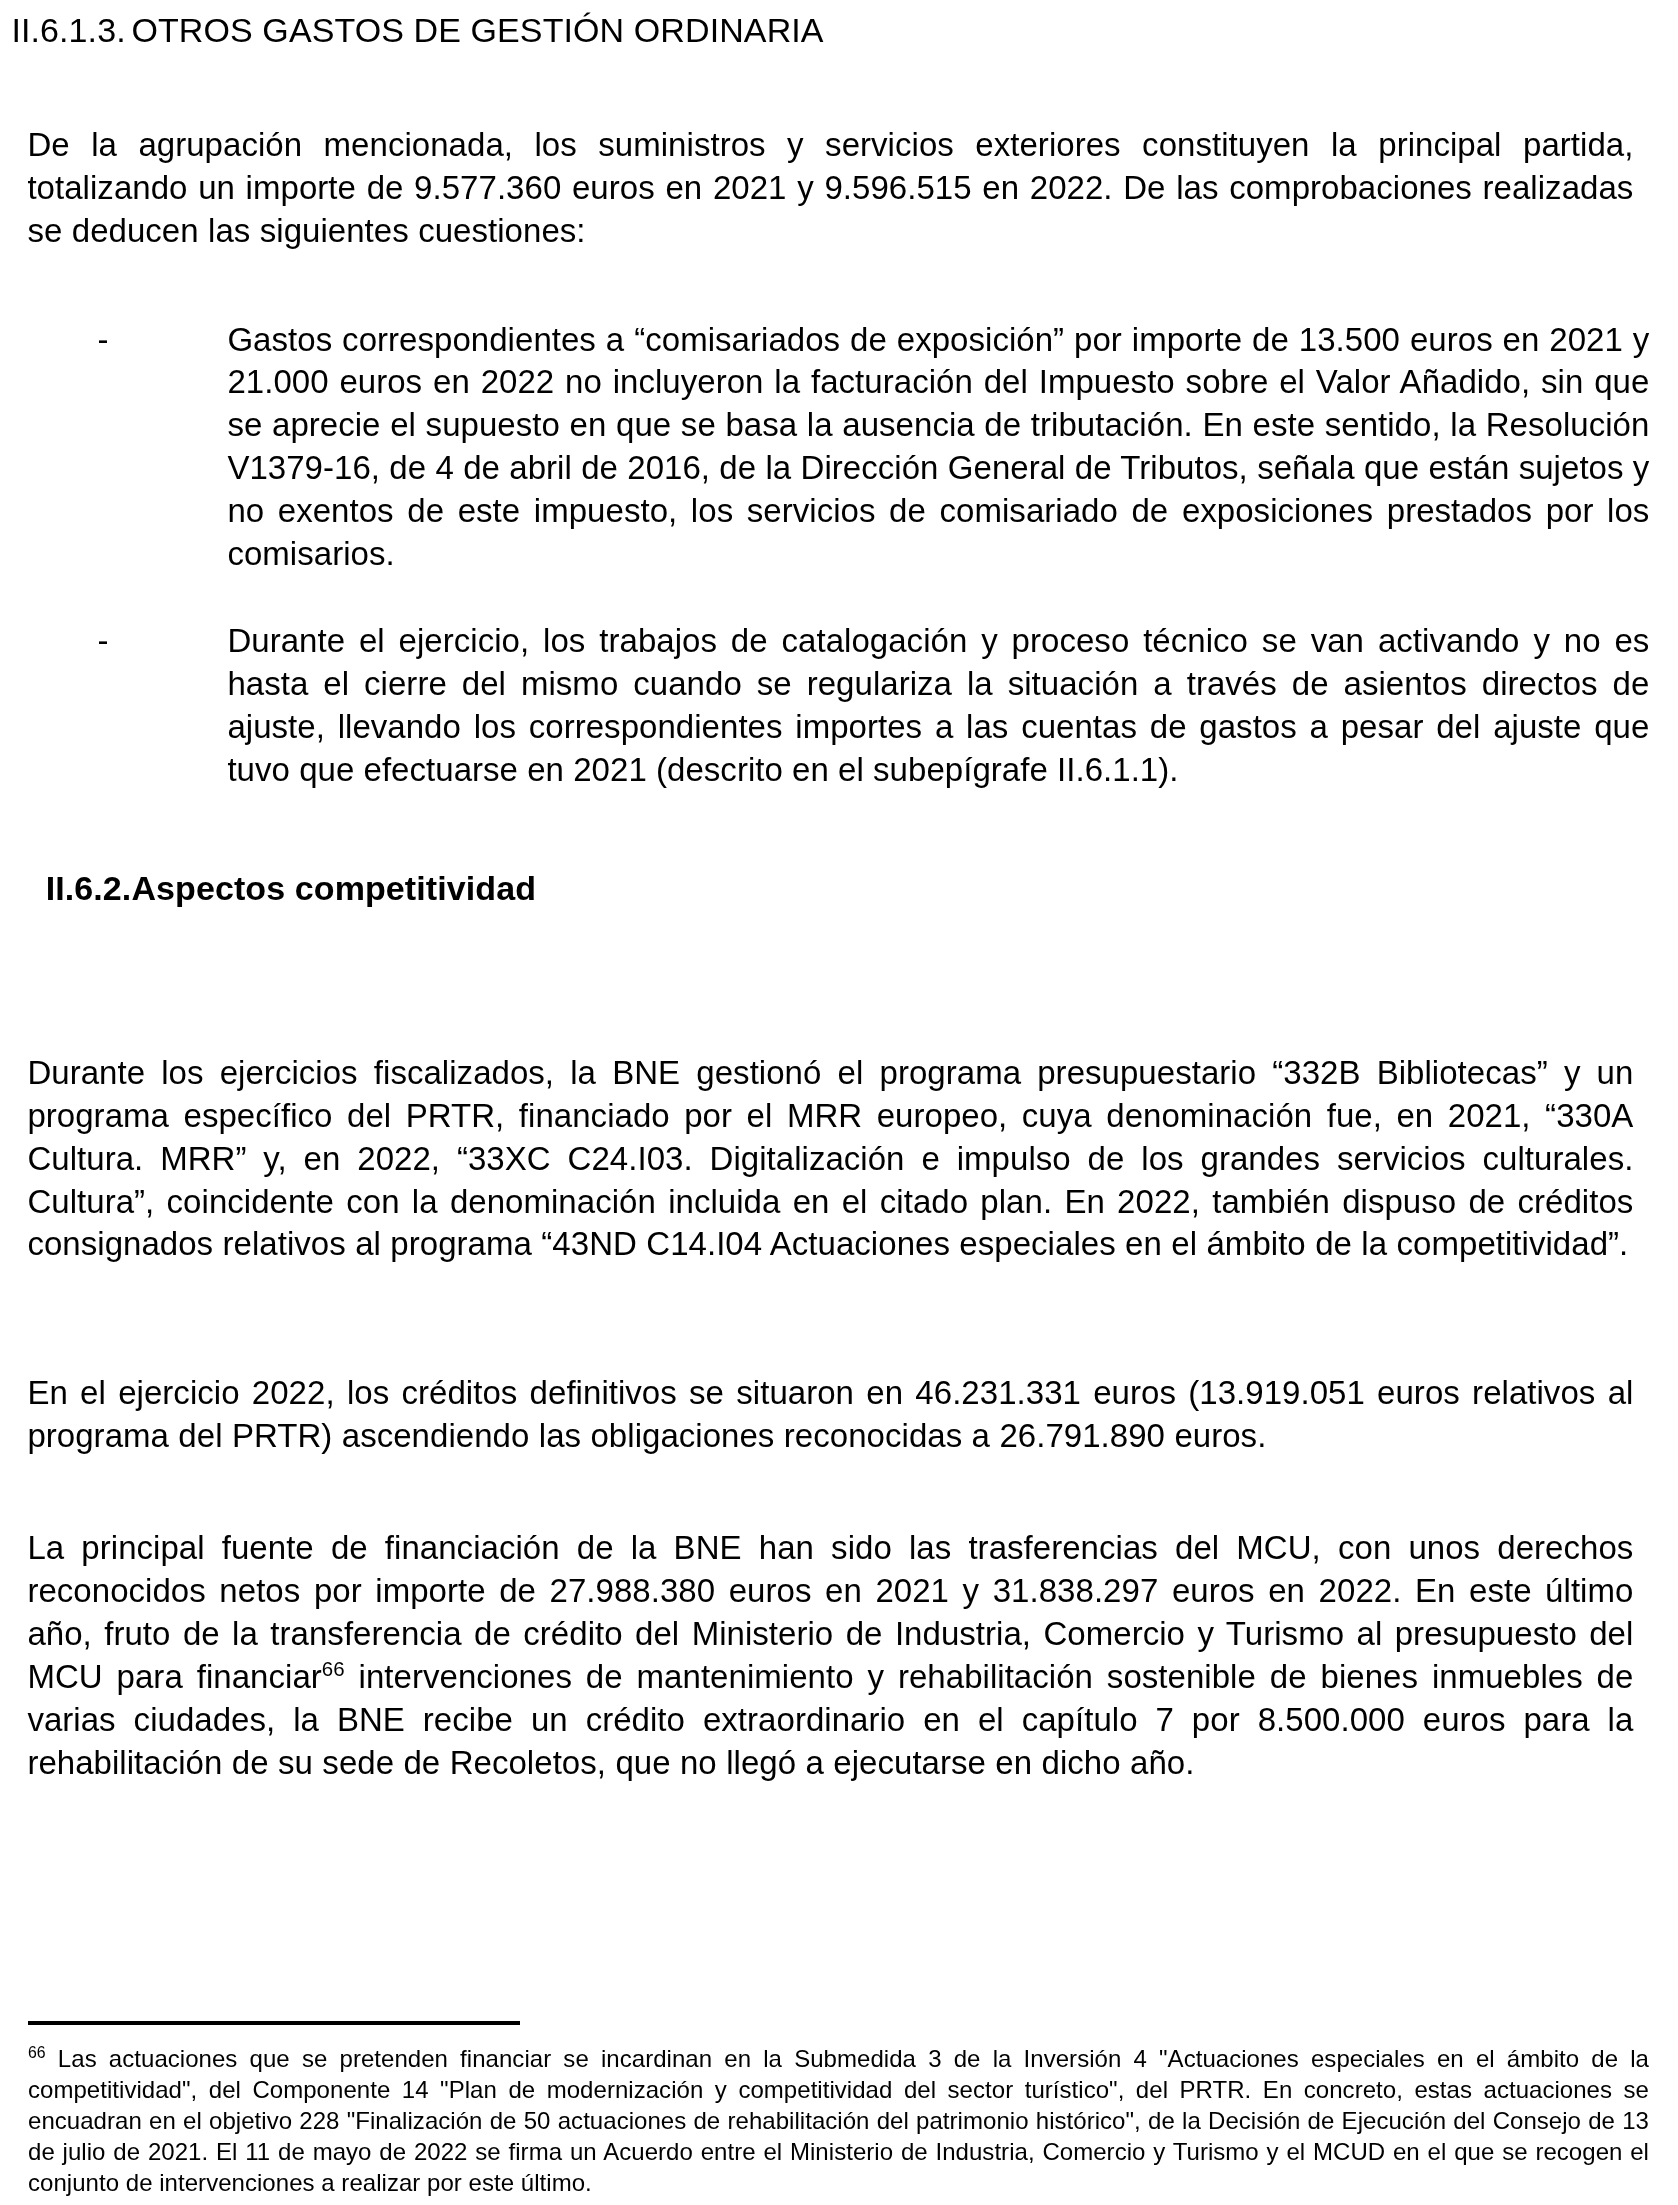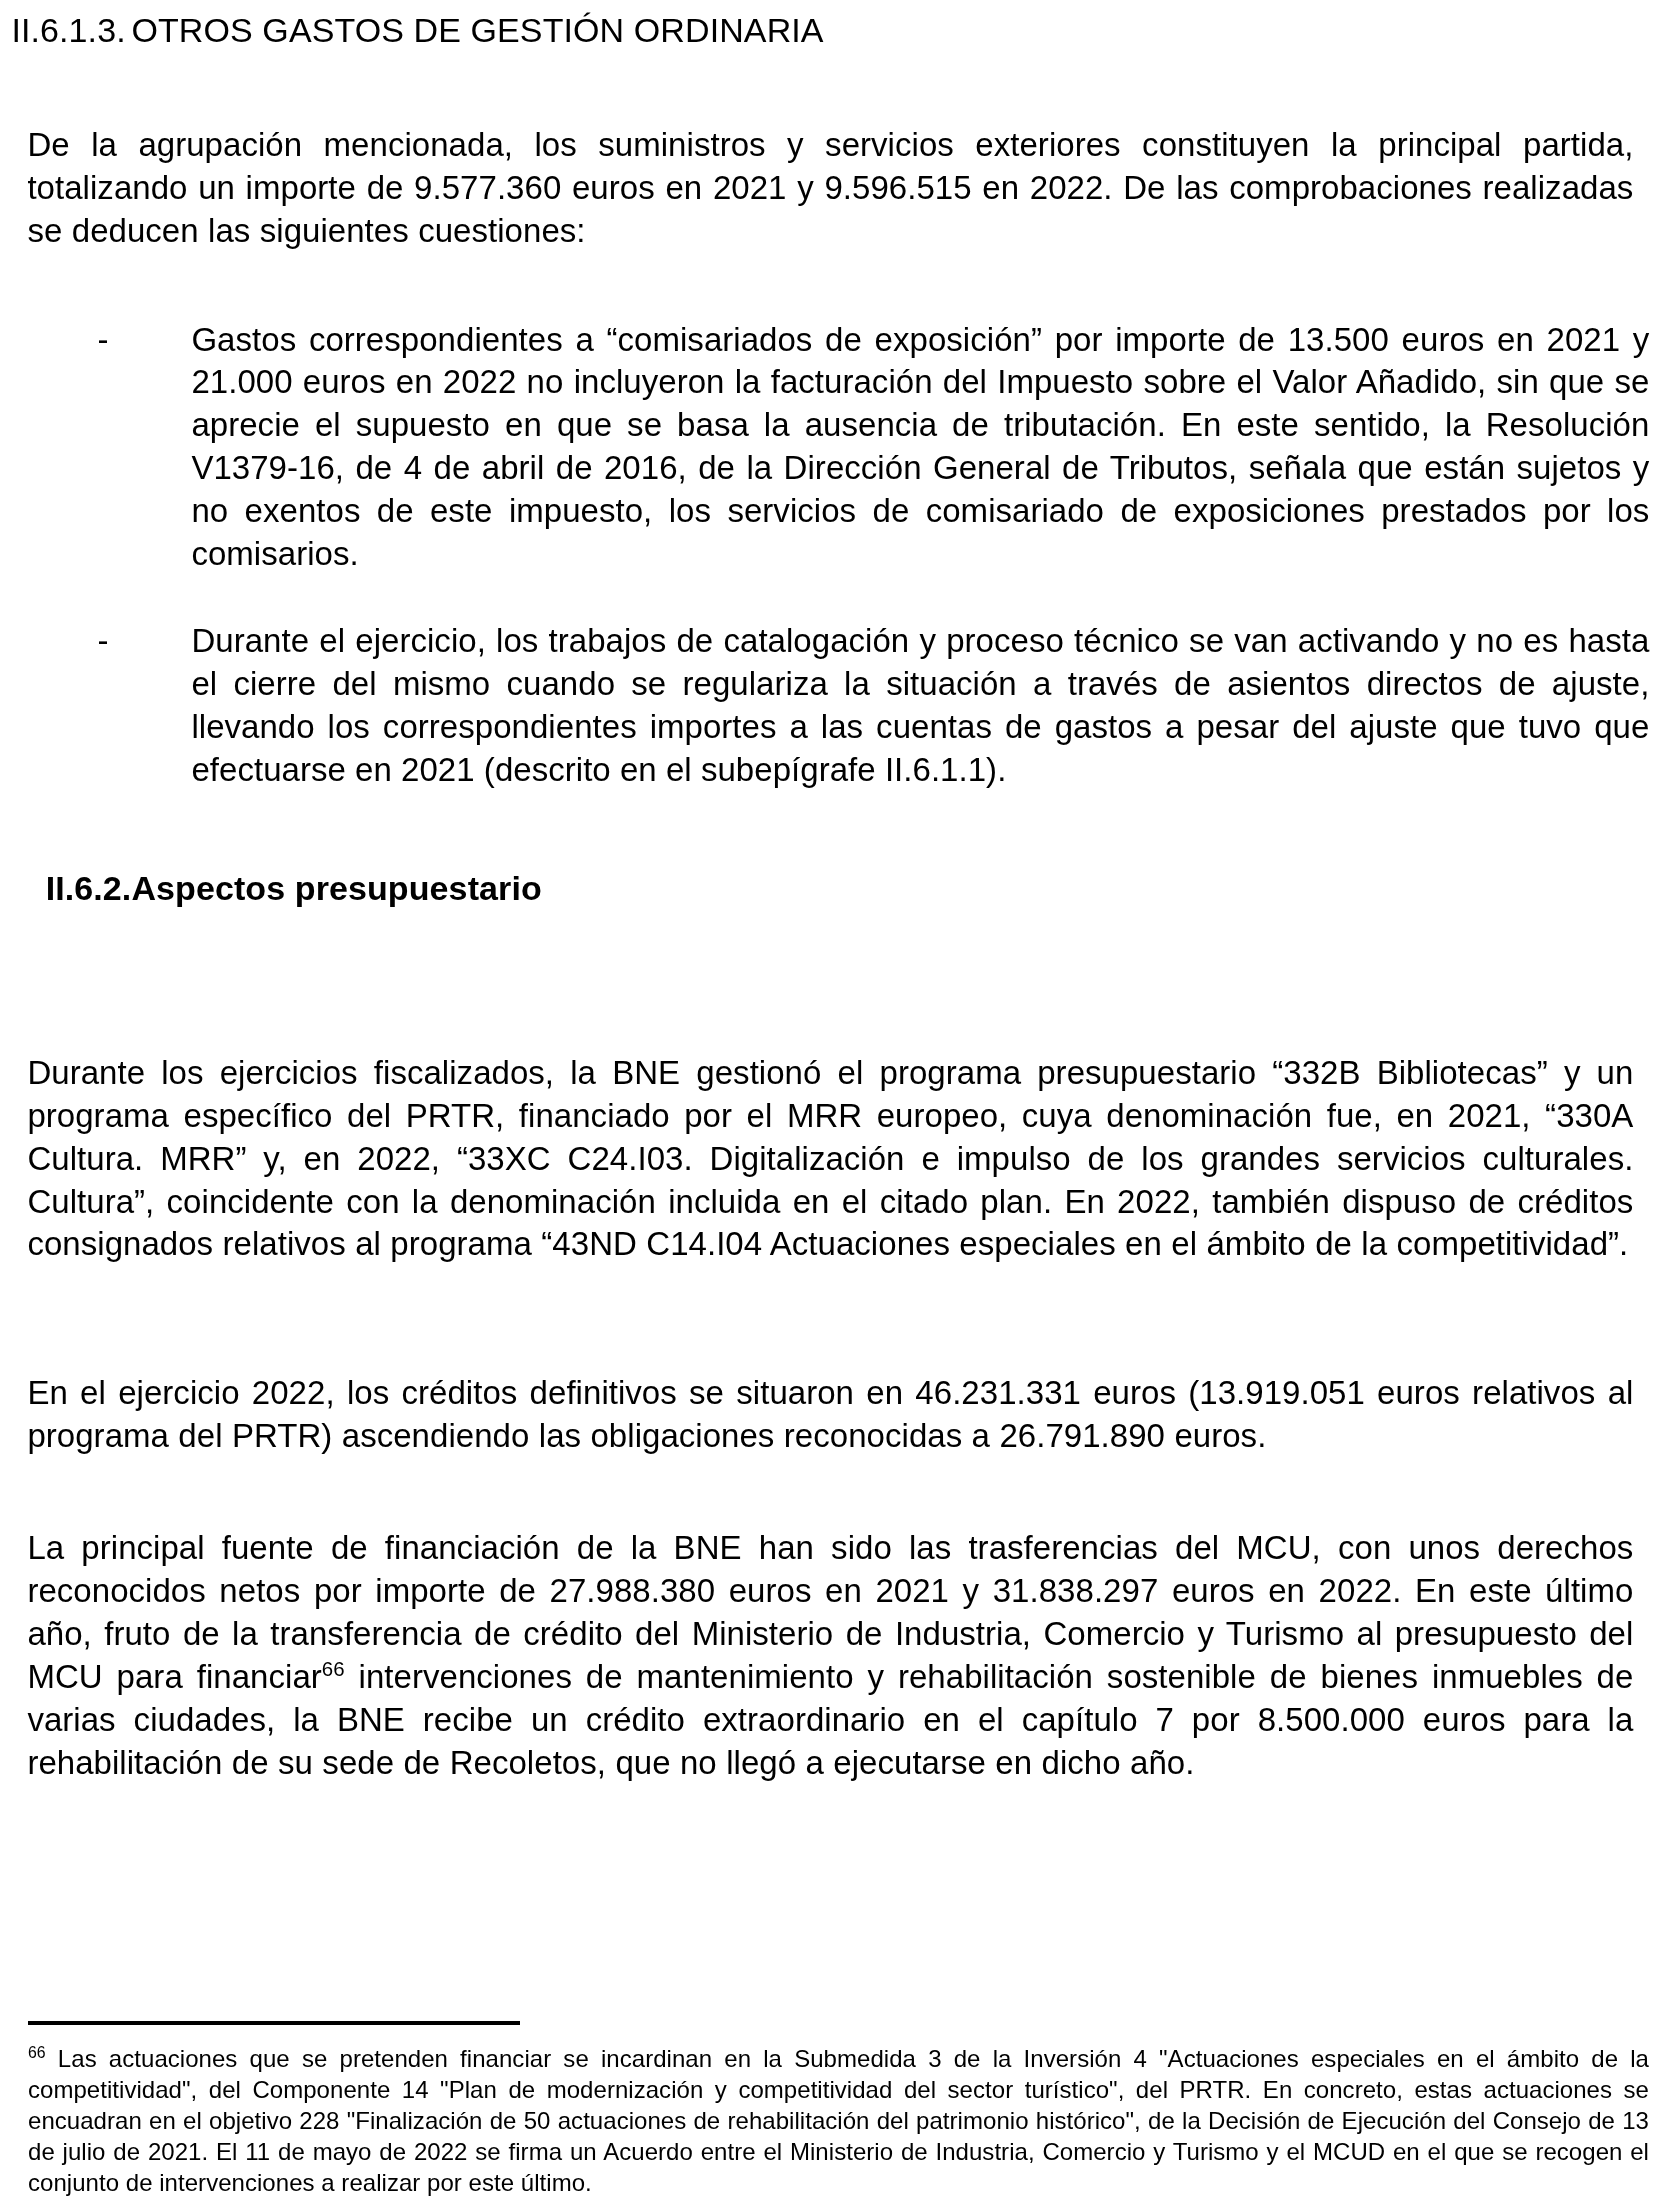--- a/index.html
+++ b/index.html
@@ -83,20 +83,21 @@
   }
   .bullet-item .marker {
     position: absolute;
     left: 86px;
     top: 0;
     font-size: 33px;
     line-height: 1.30;
   }
   .bullet-item .btext {
     display: block;
+    margin-left: 36px;
   }
   .sp-46 { height: 37px; }
   .sp-54 { height: 44px; }
   .sp-62 { height: 50px; }
   .sp-70 { height: 57px; }
   .sp-86 { height: 70px; }
   .sp-96 { height: 78px; }
 
   
   .footnote-zone {
@@ -156,21 +157,21 @@
 
       <div class="bullet-item">
         <span class="marker">-</span>
         <span class="btext">Durante el ejercicio, los trabajos de catalogación y proceso técnico se van activando y no es hasta el cierre del mismo cuando se regulariza la situación a través de asientos directos de ajuste, llevando los correspondientes importes a las cuentas de gastos a pesar del ajuste que tuvo que efectuarse en 2021 (descrito en el subepígrafe II.6.1.1).</span>
       </div>
     </div>
 
     <div class="sp-96"></div>
 
     <h2 class="section-heading">
-      <span class="num">II.6.2.</span><span>Aspectos presupuestario</span>
+      <span class="num">II.6.2.</span><span>Aspectos competitividad</span>
     </h2>
 
     <div class="sp-86"></div>
 
 
     <div class="sp-70"></div>
 
     <p class="para last-line-left">Durante los ejercicios fiscalizados, la BNE gestionó el programa presupuestario “332B Bibliotecas” y un programa específico del PRTR, financiado por el MRR europeo, cuya denominación fue, en 2021, “330A Cultura. MRR” y, en 2022, “33XC C24.I03. Digitalización e impulso de los grandes servicios culturales. Cultura”, coincidente con la denominación incluida en el citado plan. En 2022, también dispuso de créditos consignados relativos al programa “43ND C14.I04 Actuaciones especiales en el ámbito de la competitividad”.</p>
 
     <div class="sp-46"></div>

